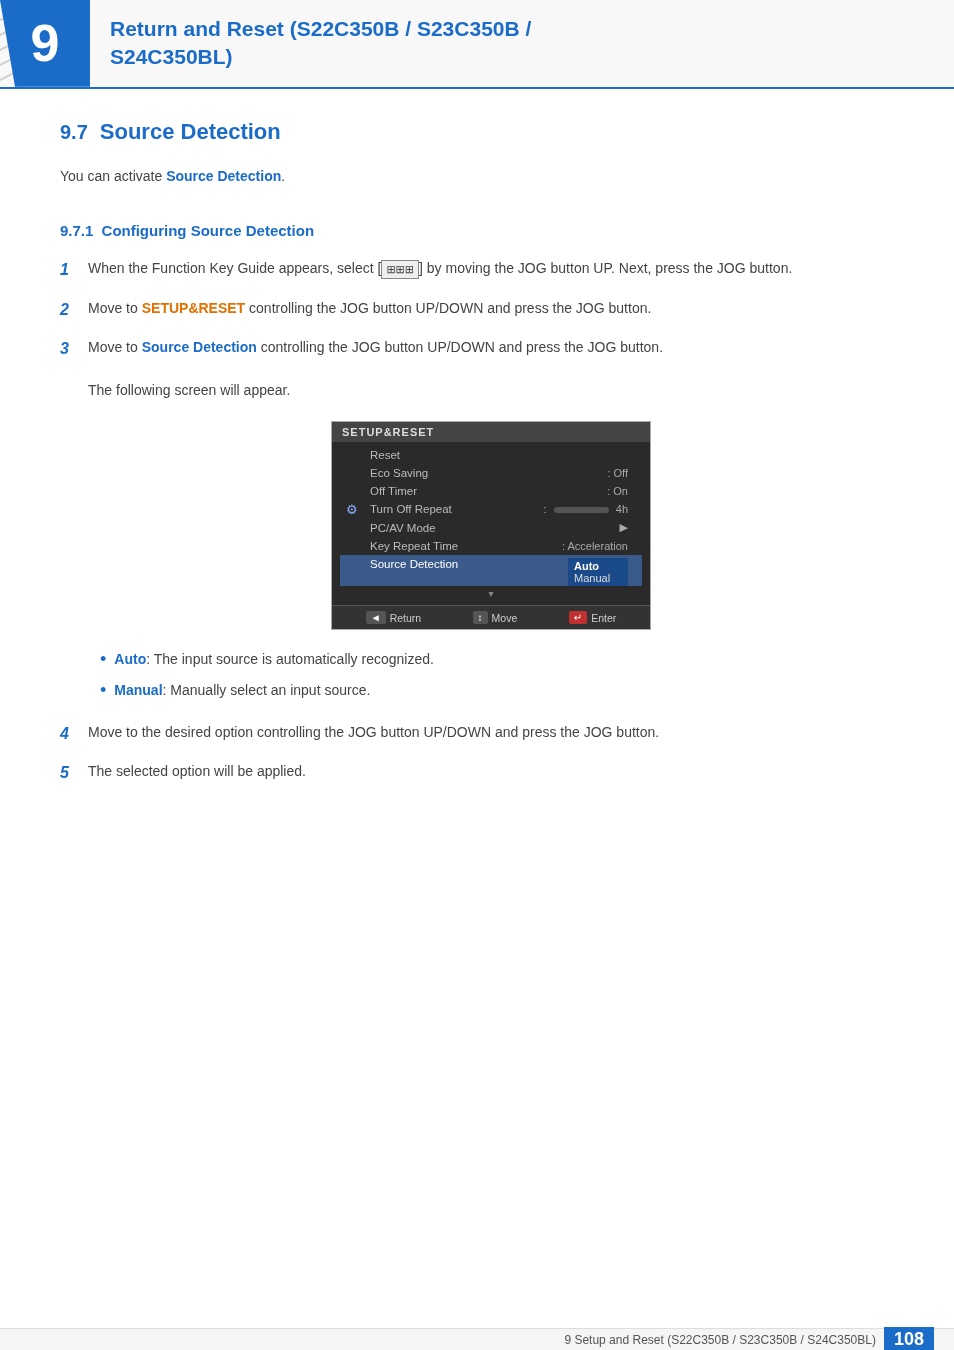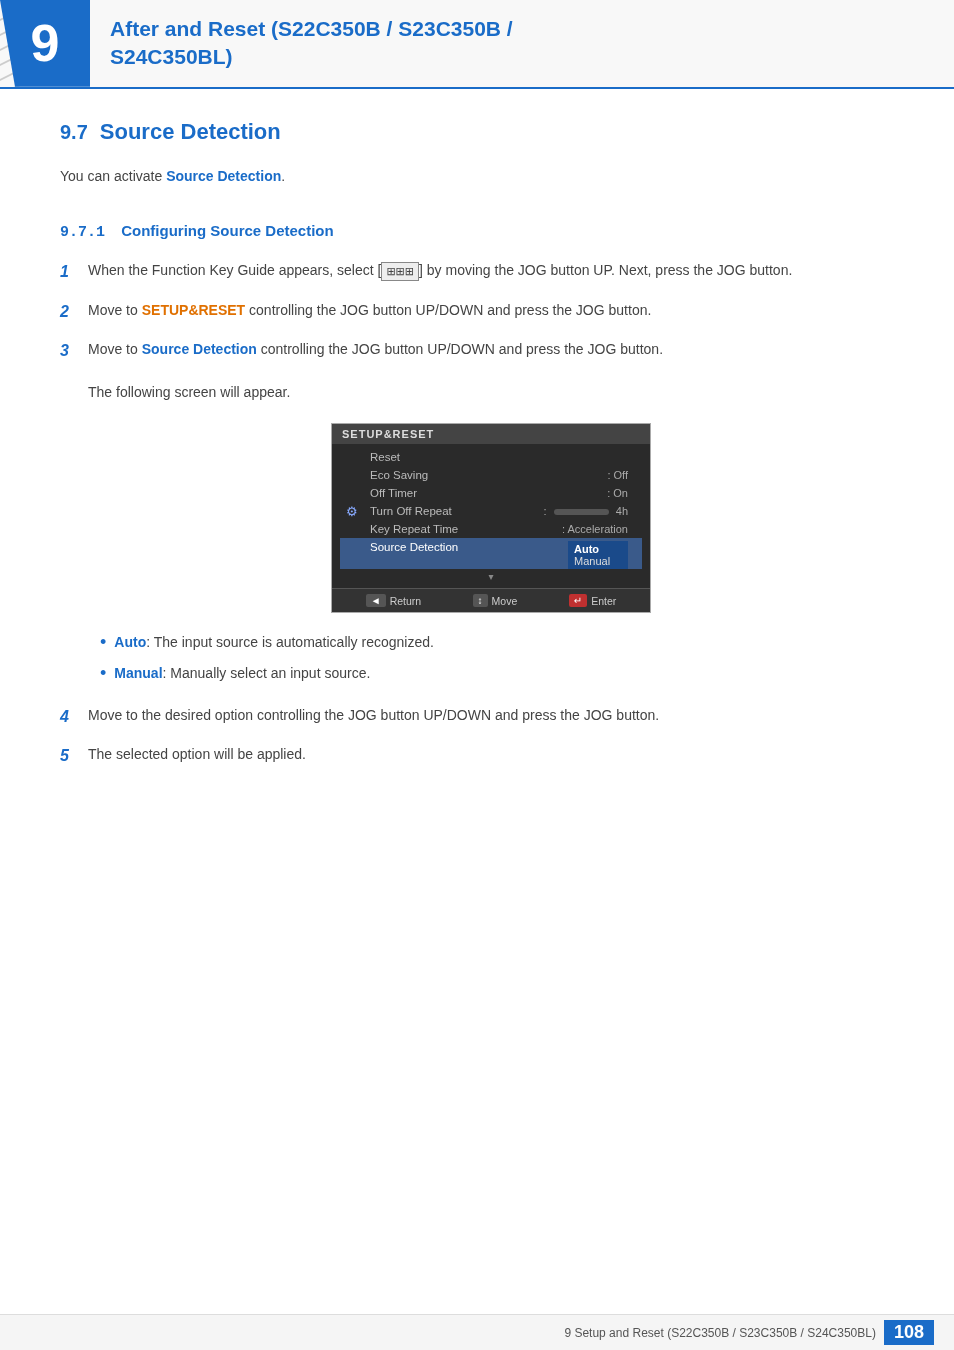--- a/index.html
+++ b/index.html
@@ -49,22 +49,21 @@
       font-weight: bold;
     }
 
     .subsection-title {
       font-size: 15px;
       font-weight: bold;
       color: #1a6cc8;
       margin-bottom: 18px;
     }
     .subsection-number {
-      margin-right: 12px;
-      font-family: Liberation Mono, monospace;
+      margin-right: 4px;
     }
 
     .steps {
       list-style: none;
       margin-bottom: 20px;
     }
     .step {
       display: flex;
       align-items: flex-start;
       margin-bottom: 14px;
@@ -201,21 +200,21 @@
       margin-right: 8px;
       line-height: 1.3;
     }
 
     
     .page-footer {
       position: absolute;
       bottom: 0;
       left: 0;
       right: 0;
-      height: 36px;
+      height: 22px;
       background: #f5f5f5;
       border-top: 1px solid #ddd;
       display: flex;
       align-items: center;
       justify-content: flex-end;
       padding: 0 20px;
       font-size: 12px;
       color: #555;
       margin-top: 28px;
     }
@@ -280,21 +279,21 @@
     <line x1="-10" y1="70" x2="60" y2="35" stroke="#ccc" stroke-width="2"></line>
     <line x1="-10" y1="85" x2="60" y2="50" stroke="#ccc" stroke-width="2"></line>
     <line x1="-10" y1="100" x2="60" y2="65" stroke="#ccc" stroke-width="2"></line>
   </svg>
   <div class="header-inner">
     <div class="chap-num-box">
       <span>9</span>
     </div>
     <div class="chap-title-box">
       <div>
-        <span>After and Reset (S22C350B / S23C350B /</span><br>
+        <span>Return and Reset (S22C350B / S23C350B /</span><br>
         <span>S24C350BL)</span>
       </div>
     </div>
   </div>
 </div>
 
 <div class="content">
 
   <div class="section-title">
     <span class="section-number">9.7</span>
@@ -351,20 +350,24 @@
           <span class="row-label">Off Timer</span>
           <span class="row-value">: On</span>
         </div>
 
         <div class="osd-row" style="position:relative;">
           <span class="osd-gear">⚙</span>
           <span class="row-label">Turn Off Repeat</span>
           <span class="row-value">: <span class="osd-slider"><span class="osd-slider-fill"></span></span> 4h</span>
         </div>
 
+        <div class="osd-row">
+          <span class="row-label">PC/AV Mode</span>
+          <span class="row-value osd-arrow">▶</span>
+        </div>
 
         <div class="osd-row">
           <span class="row-label">Key Repeat Time</span>
           <span class="row-value">: Acceleration</span>
         </div>
 
         <div class="osd-row active-item" style="align-items:flex-start;padding-bottom:0;">
           <span class="row-label">Source Detection</span>
           <span class="row-value" style="display:flex;flex-direction:column;min-width:60px;background:#1a4a8a;padding:2px 6px;margin-left:4px;">
             <span style="color:#fff;font-weight:bold;">Auto</span>

